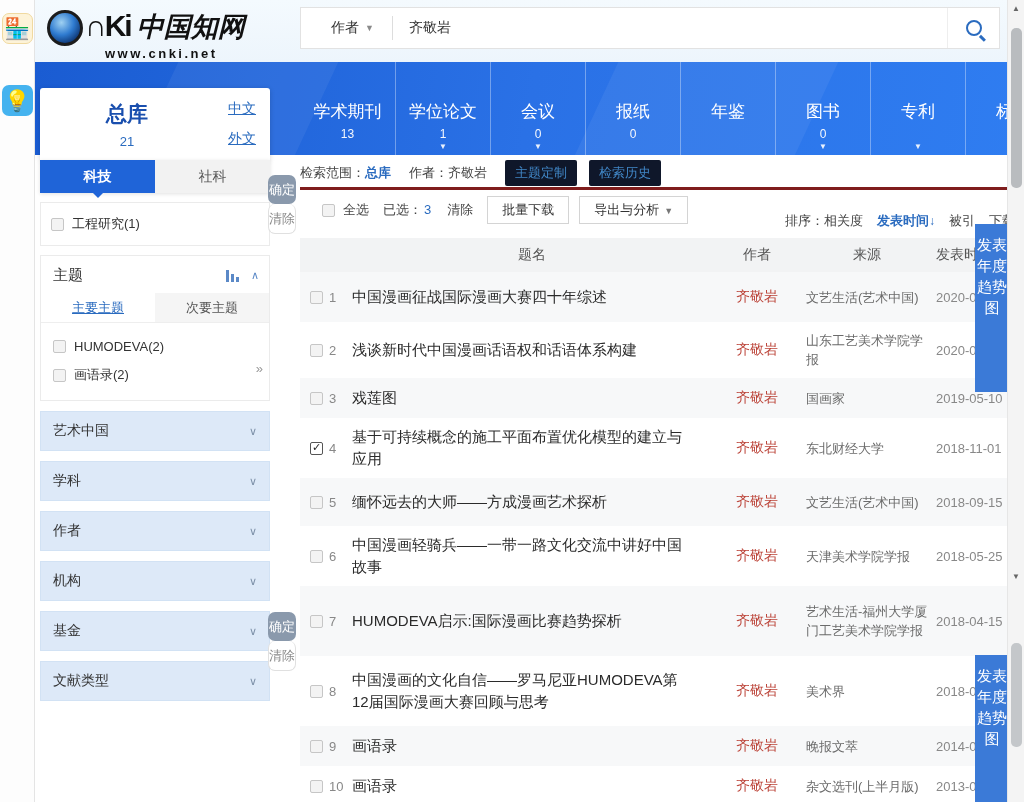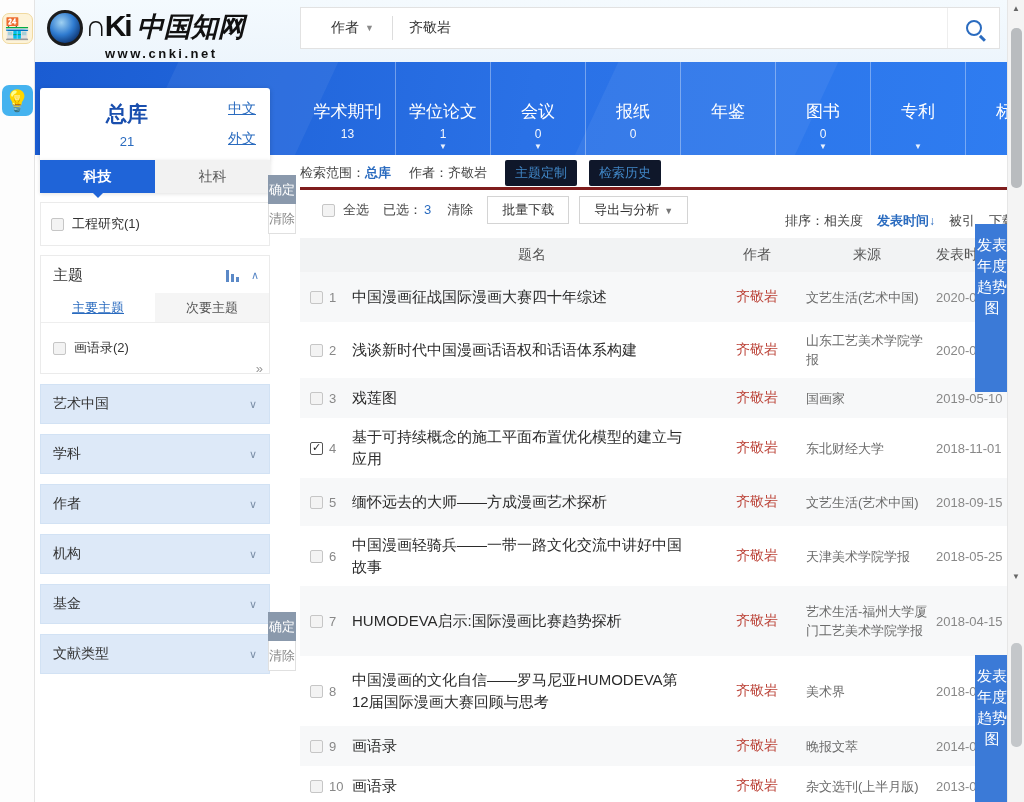--- a/index.html
+++ b/index.html
@@ -91,21 +91,21 @@
   .tp-item span.lbl { font-size:13px; color:#333; margin-left:8px; }
   .tp-more { position:absolute; right:6px; top:38px; font-size:13px; color:#999; cursor:pointer; }
   .col-panel { height:40px; background:#dde9f8; margin-top:10px; display:flex; align-items:center;
     padding:0 12px; cursor:pointer; border:1px solid #d2e2f4; }
   .col-panel .p-label { flex:1; font-size:14px; color:#333; }
   .col-panel .p-chev { font-size:11px; color:#7d90a8; }
 
   
   .float-btns { position:absolute; left:268px; width:28px; z-index:45; }
   #float1 { top:175px; } #float2 { top:612px; }
-  .fb { width:28px; text-align:center; font-size:13px; line-height:17px; padding:6px 0; cursor:pointer; }
+  .fb { width:28px; text-align:center; font-size:13px; line-height:17px; padding:6px 0; cursor:pointer;border-radius:7px; }
   .fb.confirm { background:#8a99ac; color:#fff; }
   .fb.clear { background:#fff; color:#888; border:1px solid #e0e0e0; border-top:none; }
 
   
   #main { position:absolute; left:300px; top:158px; width:724px; }
   #crumb-row { height:32px; display:flex; align-items:center; font-size:13px; color:#444;
     border-bottom:3px solid #7f1d1d; }
   #crumb-row .scope-val { color:#2a6bbf; font-weight:bold; margin-right:18px; }
   #crumb-row .q-label { margin-right:18px; }
   .mini-btn { background:#0f172a; color:#4187c7; font-size:13px; padding:4px 10px; margin-right:12px;
@@ -254,20 +254,24 @@
           <i></i>
           <i></i>
         </span>
       <span class="tp-collapse">∧</span>
     </div>
     <div class="tp-tabs">
         <div class="tp-tab active">主要主题</div>
         <div class="tp-tab">次要主题</div>
       </div>
     <div class="tp-items">
+      <div class="tp-item">
+          <span class="cb"></span>
+          <span class="lbl">HUMODEVA(2)</span>
+        </div>
         <div class="tp-item">
           <span class="cb"></span>
           <span class="lbl">画语录(2)</span>
         </div>
         <span class="tp-more">»</span>
     </div>
   </div>
   <div id="col-panels">
       <div class="col-panel">
         <span class="p-label">艺术中国</span>

